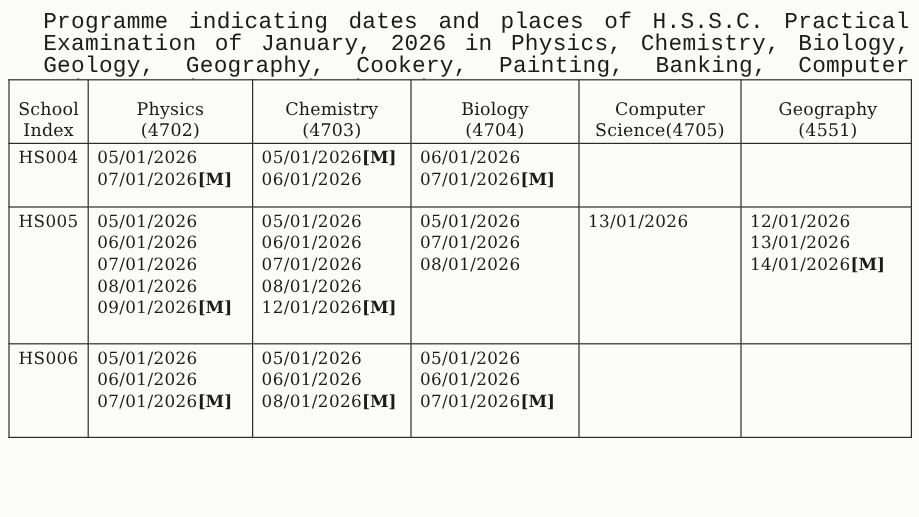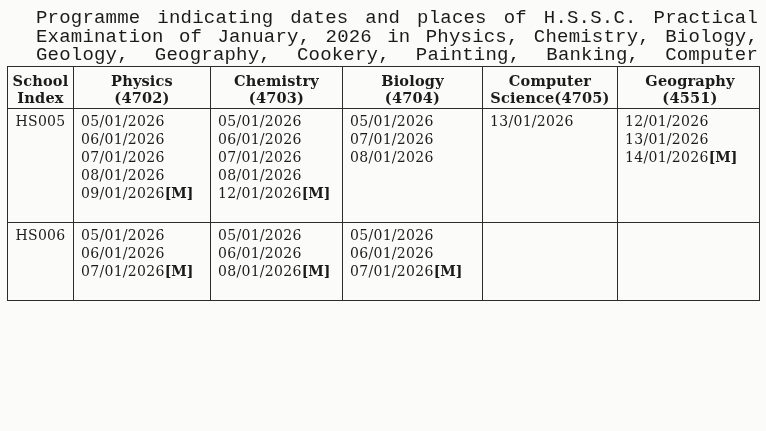--- a/index.html
+++ b/index.html
@@ -31,24 +31,24 @@
     border-collapse: collapse;
     table-layout: fixed;
     background: #fbfbf9;
   }
   .schedule th, .schedule td {
     border: 1.6px solid #2c2c2c;
     vertical-align: top;
     overflow: hidden;
   }
   .schedule th {
-    font-weight: bold;
+    font-weight: normal;
     font-size: 14.5px;
     line-height: 16.5px;
-    padding: 6px 4px 2px 4px;
+    padding: 17px 4px 2px 4px;
     letter-spacing: 0.2px;
   }
   .schedule th.align-center { text-align: center; }
   .schedule th.align-left   { text-align: center; padding-left: 7px; }
 
   .schedule td {
     font-size: 14px;
     line-height: 18px;
     padding: 3px 4px 3px 7px;
     letter-spacing: 0.3px;
@@ -88,20 +88,37 @@
       <tr id="header-row" class="hdr-row">
           <th class="align-center">School<br>Index</th>
           <th class="align-center">Physics<br>(4702)</th>
           <th class="align-center">Chemistry<br>(4703)</th>
           <th class="align-center">Biology<br>(4704)</th>
           <th class="align-center">Computer<br>Science(4705)</th>
           <th class="align-left">Geography<br>(4551)</th>
         </tr>
     </thead>
     <tbody id="table-body">
+        <tr class="row-2">
+          <td class="school-cell">HS004</td>
+          <td>
+            <div class="exam-date">05/01/2026</div>
+            <div class="exam-date">07/01/2026<b>[M]</b></div>
+          </td>
+          <td>
+            <div class="exam-date">05/01/2026<b>[M]</b></div>
+            <div class="exam-date">06/01/2026</div>
+          </td>
+          <td>
+            <div class="exam-date">06/01/2026</div>
+            <div class="exam-date">07/01/2026<b>[M]</b></div>
+          </td>
+          <td></td>
+          <td></td>
+        </tr>
         <tr class="row-3">
           <td class="school-cell">HS005</td>
           <td>
             <div class="exam-date">05/01/2026</div>
             <div class="exam-date">06/01/2026</div>
             <div class="exam-date">07/01/2026</div>
             <div class="exam-date">08/01/2026</div>
             <div class="exam-date">09/01/2026<b>[M]</b></div>
           </td>
           <td>

